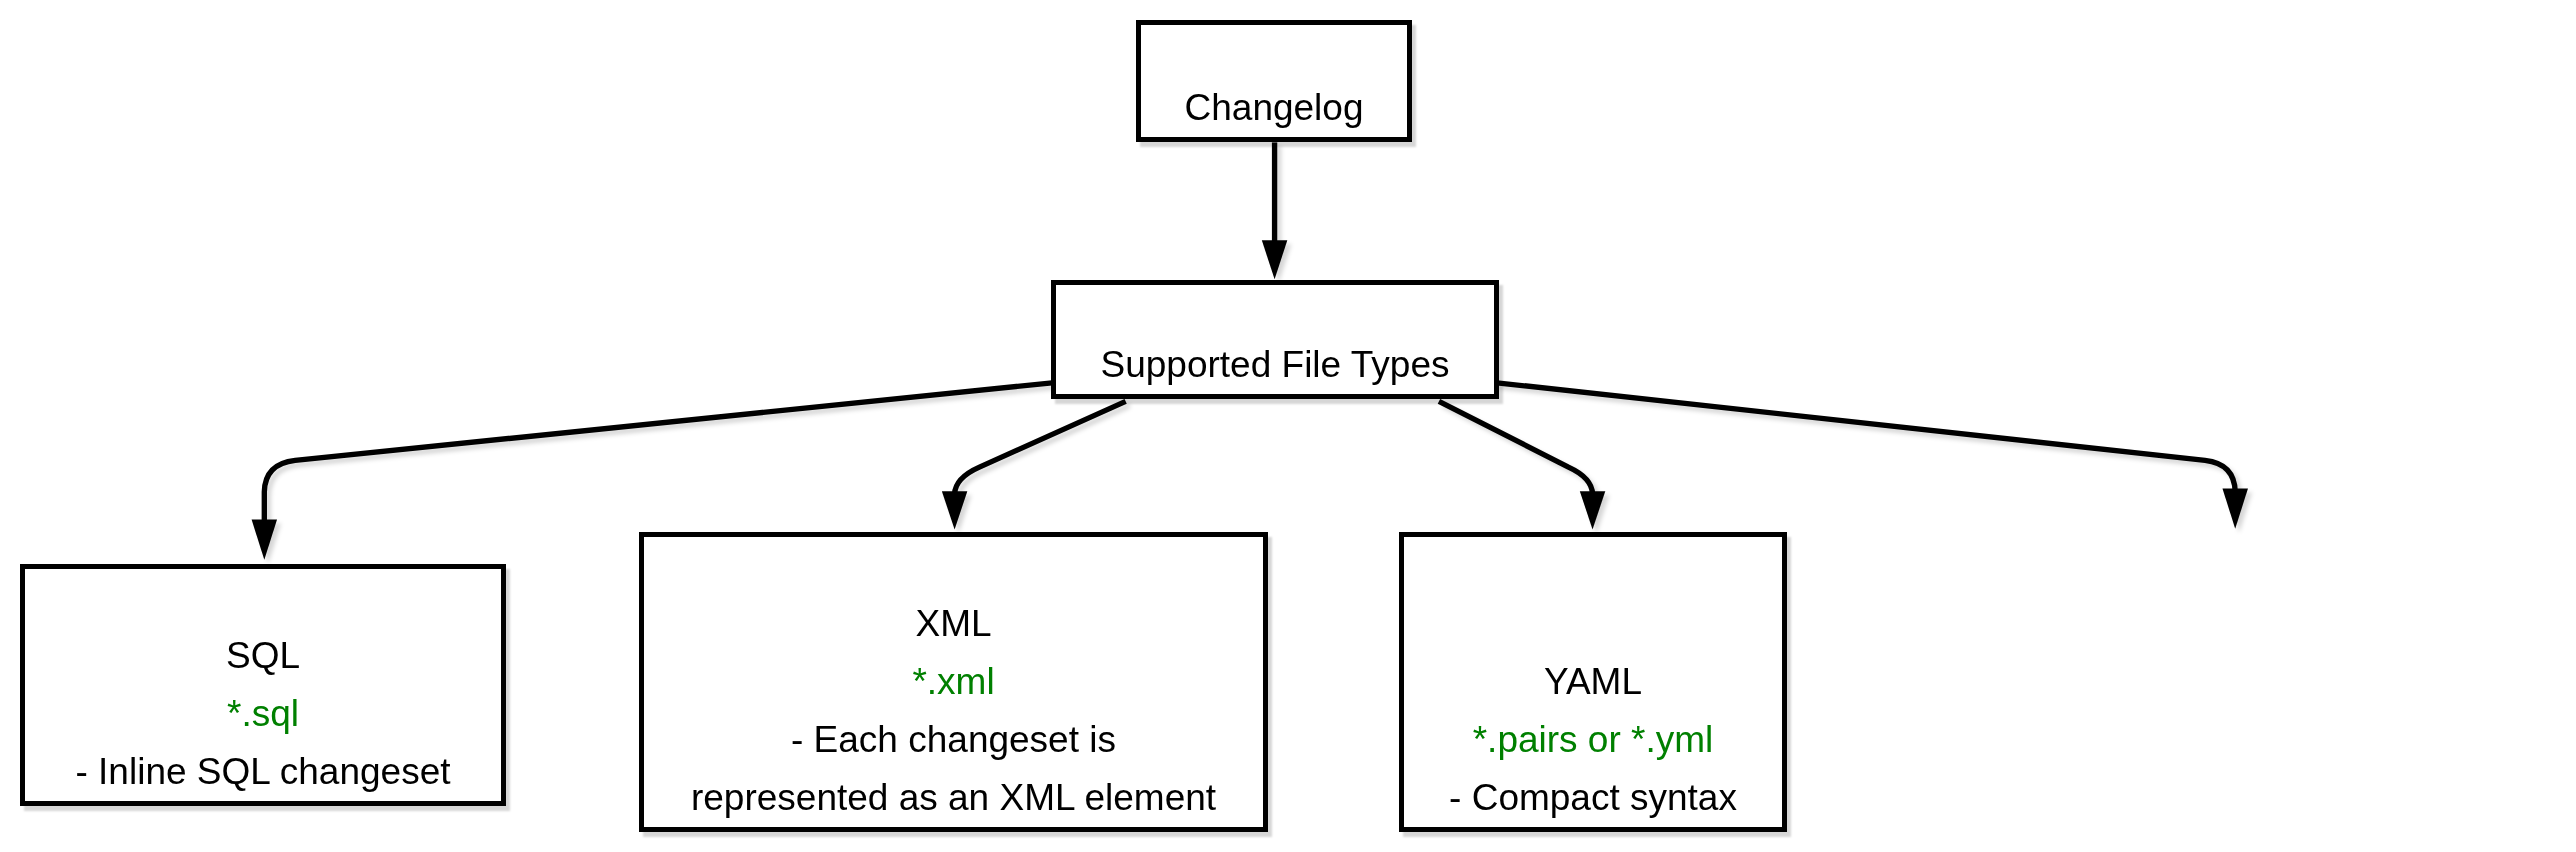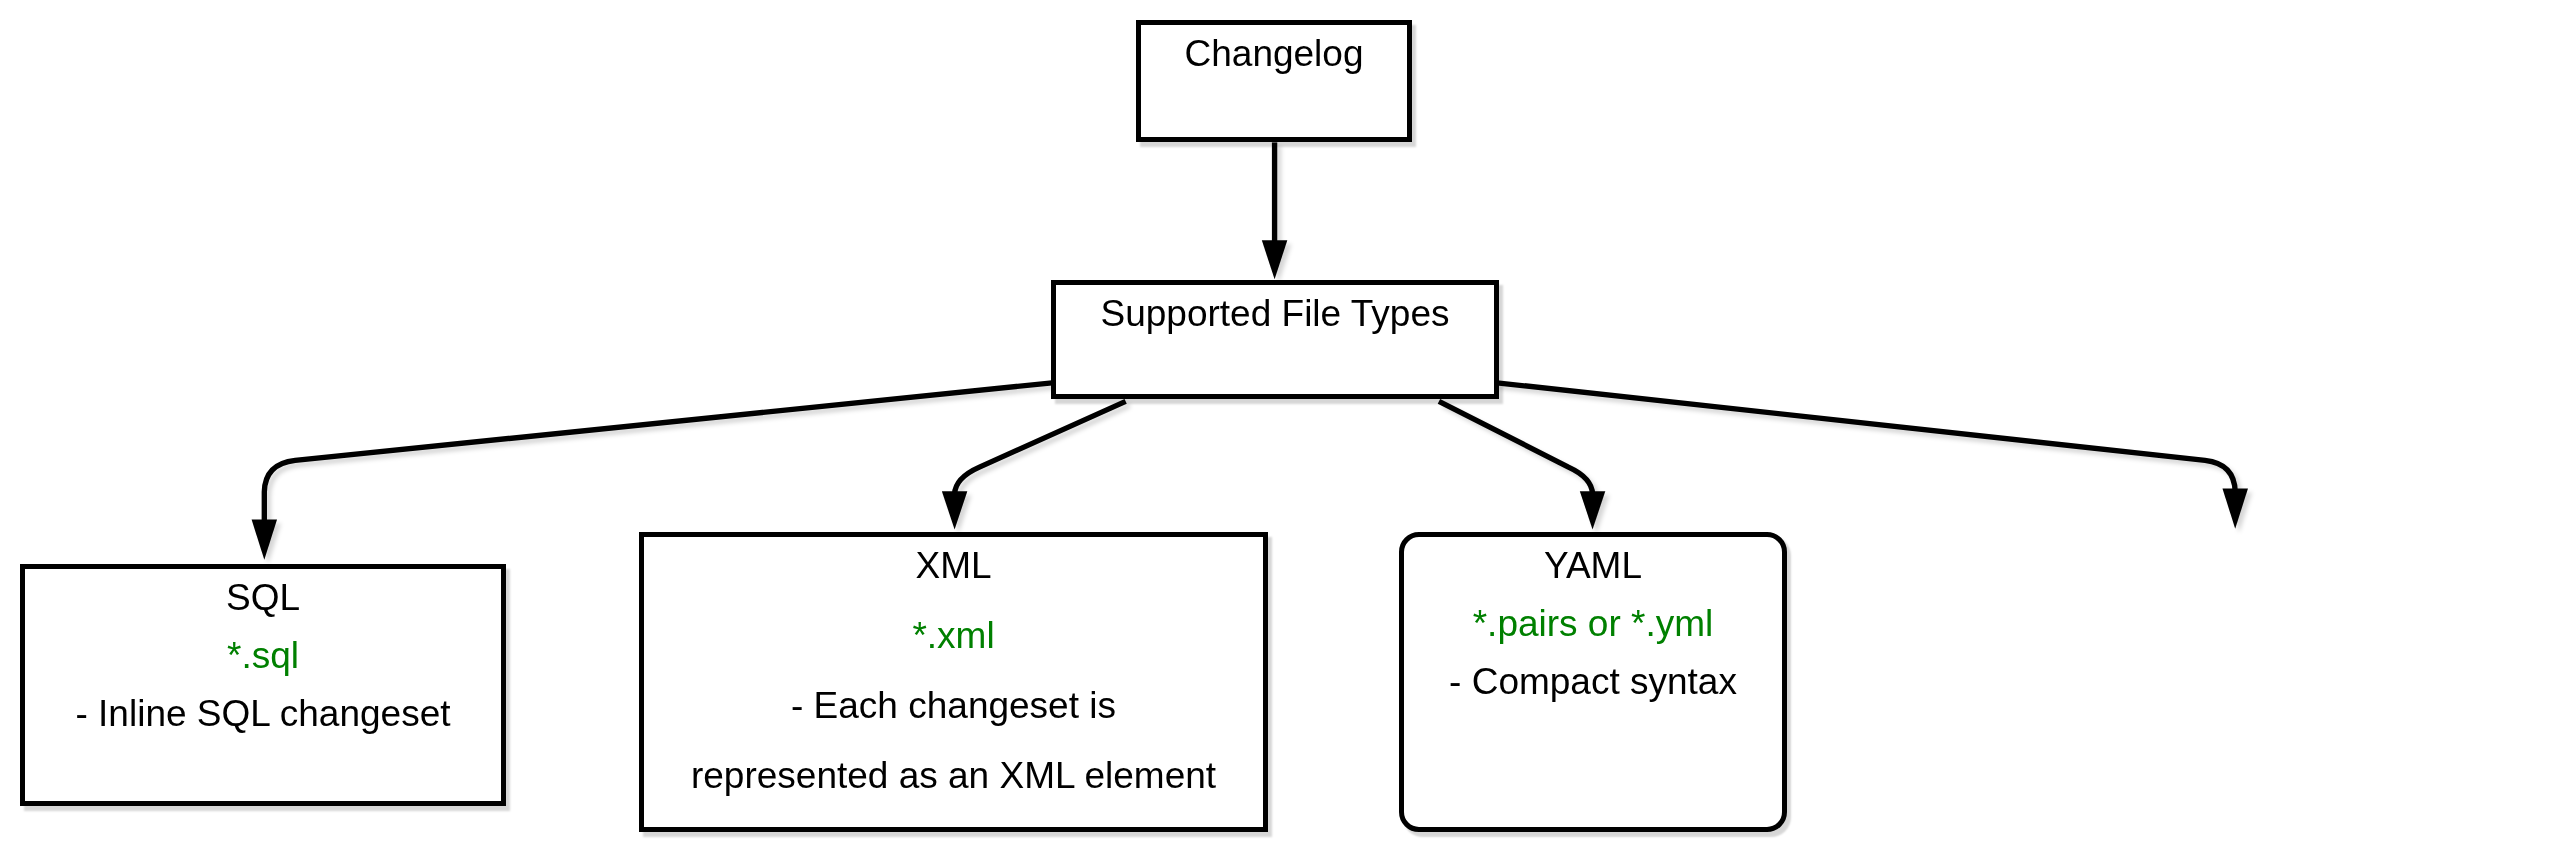--- a/index.html
+++ b/index.html
@@ -35,38 +35,38 @@
     stroke: none;
   }
   .node {
     position: absolute;
     box-sizing: border-box;
     background: #ffffff;
     border: 5.4px solid #000000;
     display: flex;
     flex-direction: column;
     align-items: center;
-    justify-content: flex-start;
+    justify-content: flex-end;
     text-align: center;
     font-size: 37px;
     line-height: 58px;
     box-shadow: 4px 4.7px 2px rgba(0,0,0,0.16);
   }
   .node .line {
     white-space: nowrap;
   }
   .node .pattern {
     color: var(--extension-green, #008000);
   }
   
   .node-changelog { left: 1136px; top: 20px;  width: 276px; height: 122px; }
   .node-hub       { left: 1051px; top: 280px; width: 448px; height: 119px; }
   .node-sql       { left: 20px;   top: 564px; width: 486px; height: 242px; }
-  .node-xml       { left: 639px;  top: 532px; width: 629px; height: 300px; gap: 12px; }
-  .node-yaml      { left: 1399px; top: 532px; width: 388px; height: 300px; border-radius: 20px; }
+  .node-xml       { left: 639px;  top: 532px; width: 629px; height: 300px; }
+  .node-yaml      { left: 1399px; top: 532px; width: 388px; height: 300px; }
   .node-json      { left: 1917px; top: 532px; width: 634px; height: 300px; }
 </style>
 </head>
 <body>
 
 <div class="canvas">
 
   <svg class="edges" viewBox="0 0 3840 1271" aria-hidden="true">
 
     <g>

